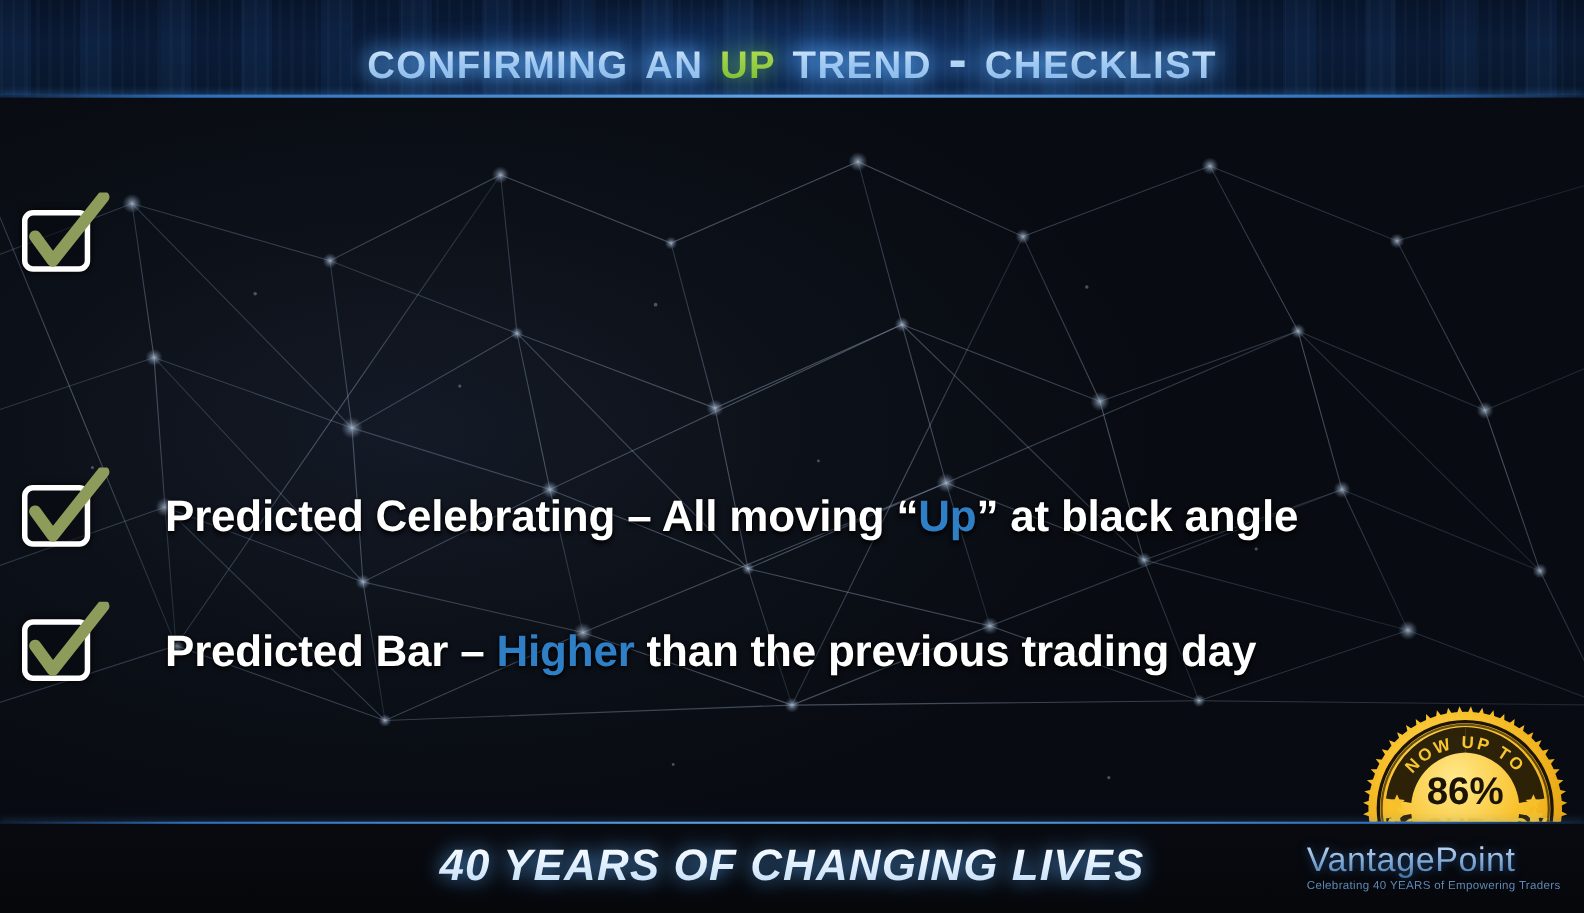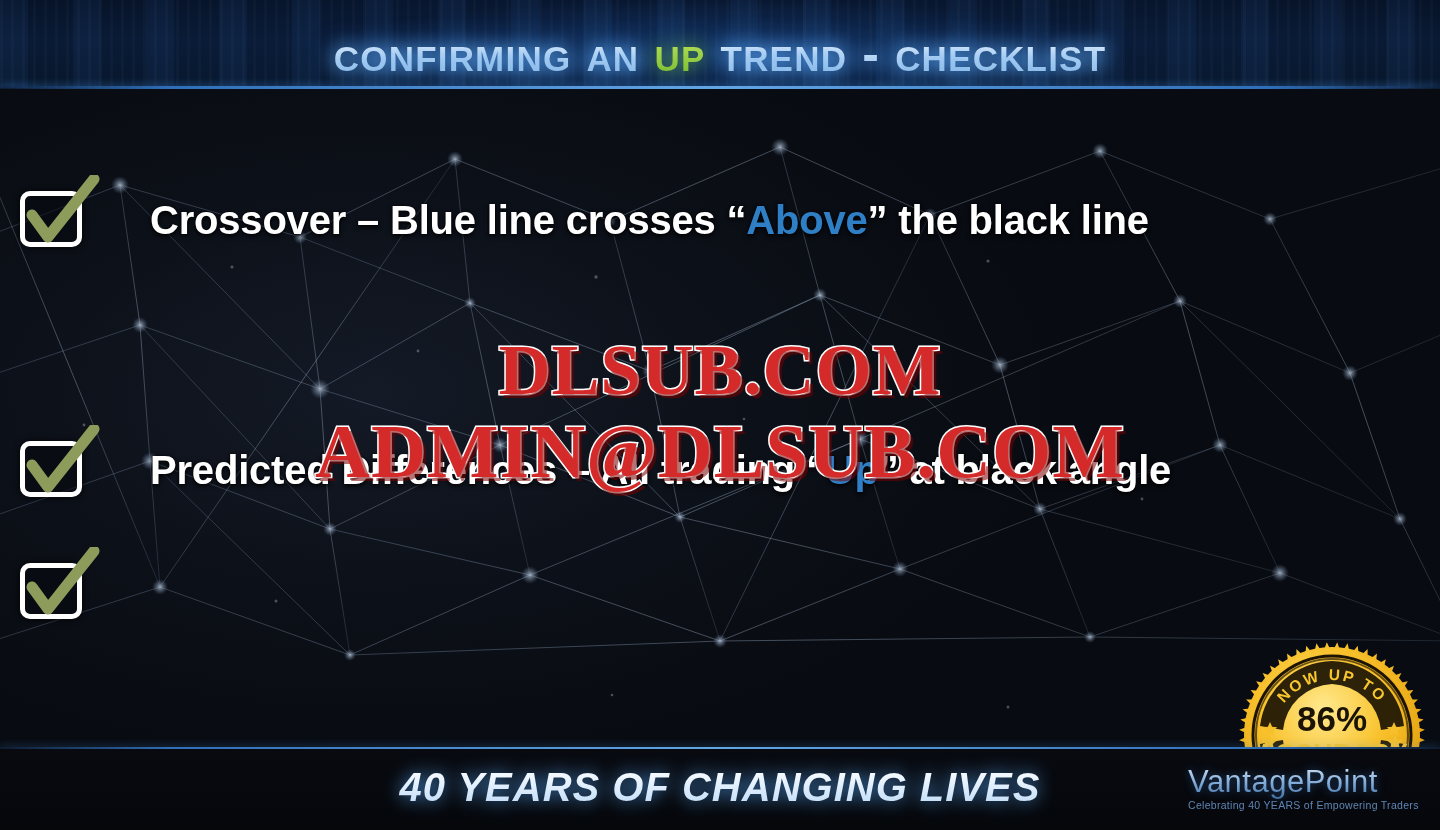--- a/index.html
+++ b/index.html
@@ -274,52 +274,48 @@
 
     <div id="checklist">
 
       <div class="row row-0">
         <div class="cb-wrap">
           <div class="cb-box"></div>
           <svg class="cb-check" viewBox="0 0 84 76">
             <path d="M14 40 L30 62 L76 4" fill="none" stroke="#8d9c5a" stroke-width="11" stroke-linecap="round" stroke-linejoin="round"></path>
           </svg>
         </div>
-        <div class="row-text">
-          <span>Crossover – Blue line crosses “</span><span class="hl-blue">Above</span><span>” the black line</span>
-        </div>
       </div>
 
 
       <div class="row row-2">
         <div class="cb-wrap">
           <div class="cb-box"></div>
           <svg class="cb-check" viewBox="0 0 84 76">
             <path d="M14 40 L30 62 L76 4" fill="none" stroke="#8d9c5a" stroke-width="11" stroke-linecap="round" stroke-linejoin="round"></path>
           </svg>
         </div>
         <div class="row-text">
-          <span>Predicted Differences – All trading “</span><span class="hl-blue">Up</span><span>” at black angle</span>
+          <span>Predicted Celebrating – All moving “</span><span class="hl-blue">Up</span><span>” at black angle</span>
         </div>
       </div>
 
       <div class="row row-3">
         <div class="cb-wrap">
           <div class="cb-box"></div>
           <svg class="cb-check" viewBox="0 0 84 76">
             <path d="M14 40 L30 62 L76 4" fill="none" stroke="#8d9c5a" stroke-width="11" stroke-linecap="round" stroke-linejoin="round"></path>
           </svg>
         </div>
+        <div class="row-text">
+          <span>Predicted Bar – </span><span class="hl-blue">Higher</span><span> than the previous trading day</span>
+        </div>
       </div>
     </div>
 
-    <div id="watermark">
-      <div class="wm-line" id="wm-1">DLSUB.COM</div>
-      <div class="wm-line" id="wm-2">ADMIN@DLSUB.COM</div>
-    </div>
 
     <svg id="badge" viewBox="0 0 190 190">
       <defs>
         <radialGradient id="goldG" cx="42%" cy="34%" r="72%">
           <stop offset="0%" stop-color="#ffe37a"></stop>
           <stop offset="45%" stop-color="#f8c12c"></stop>
           <stop offset="100%" stop-color="#e09a09"></stop>
         </radialGradient>
         <radialGradient id="goldInner" cx="44%" cy="32%" r="70%">
           <stop offset="0%" stop-color="#ffe98e"></stop>

